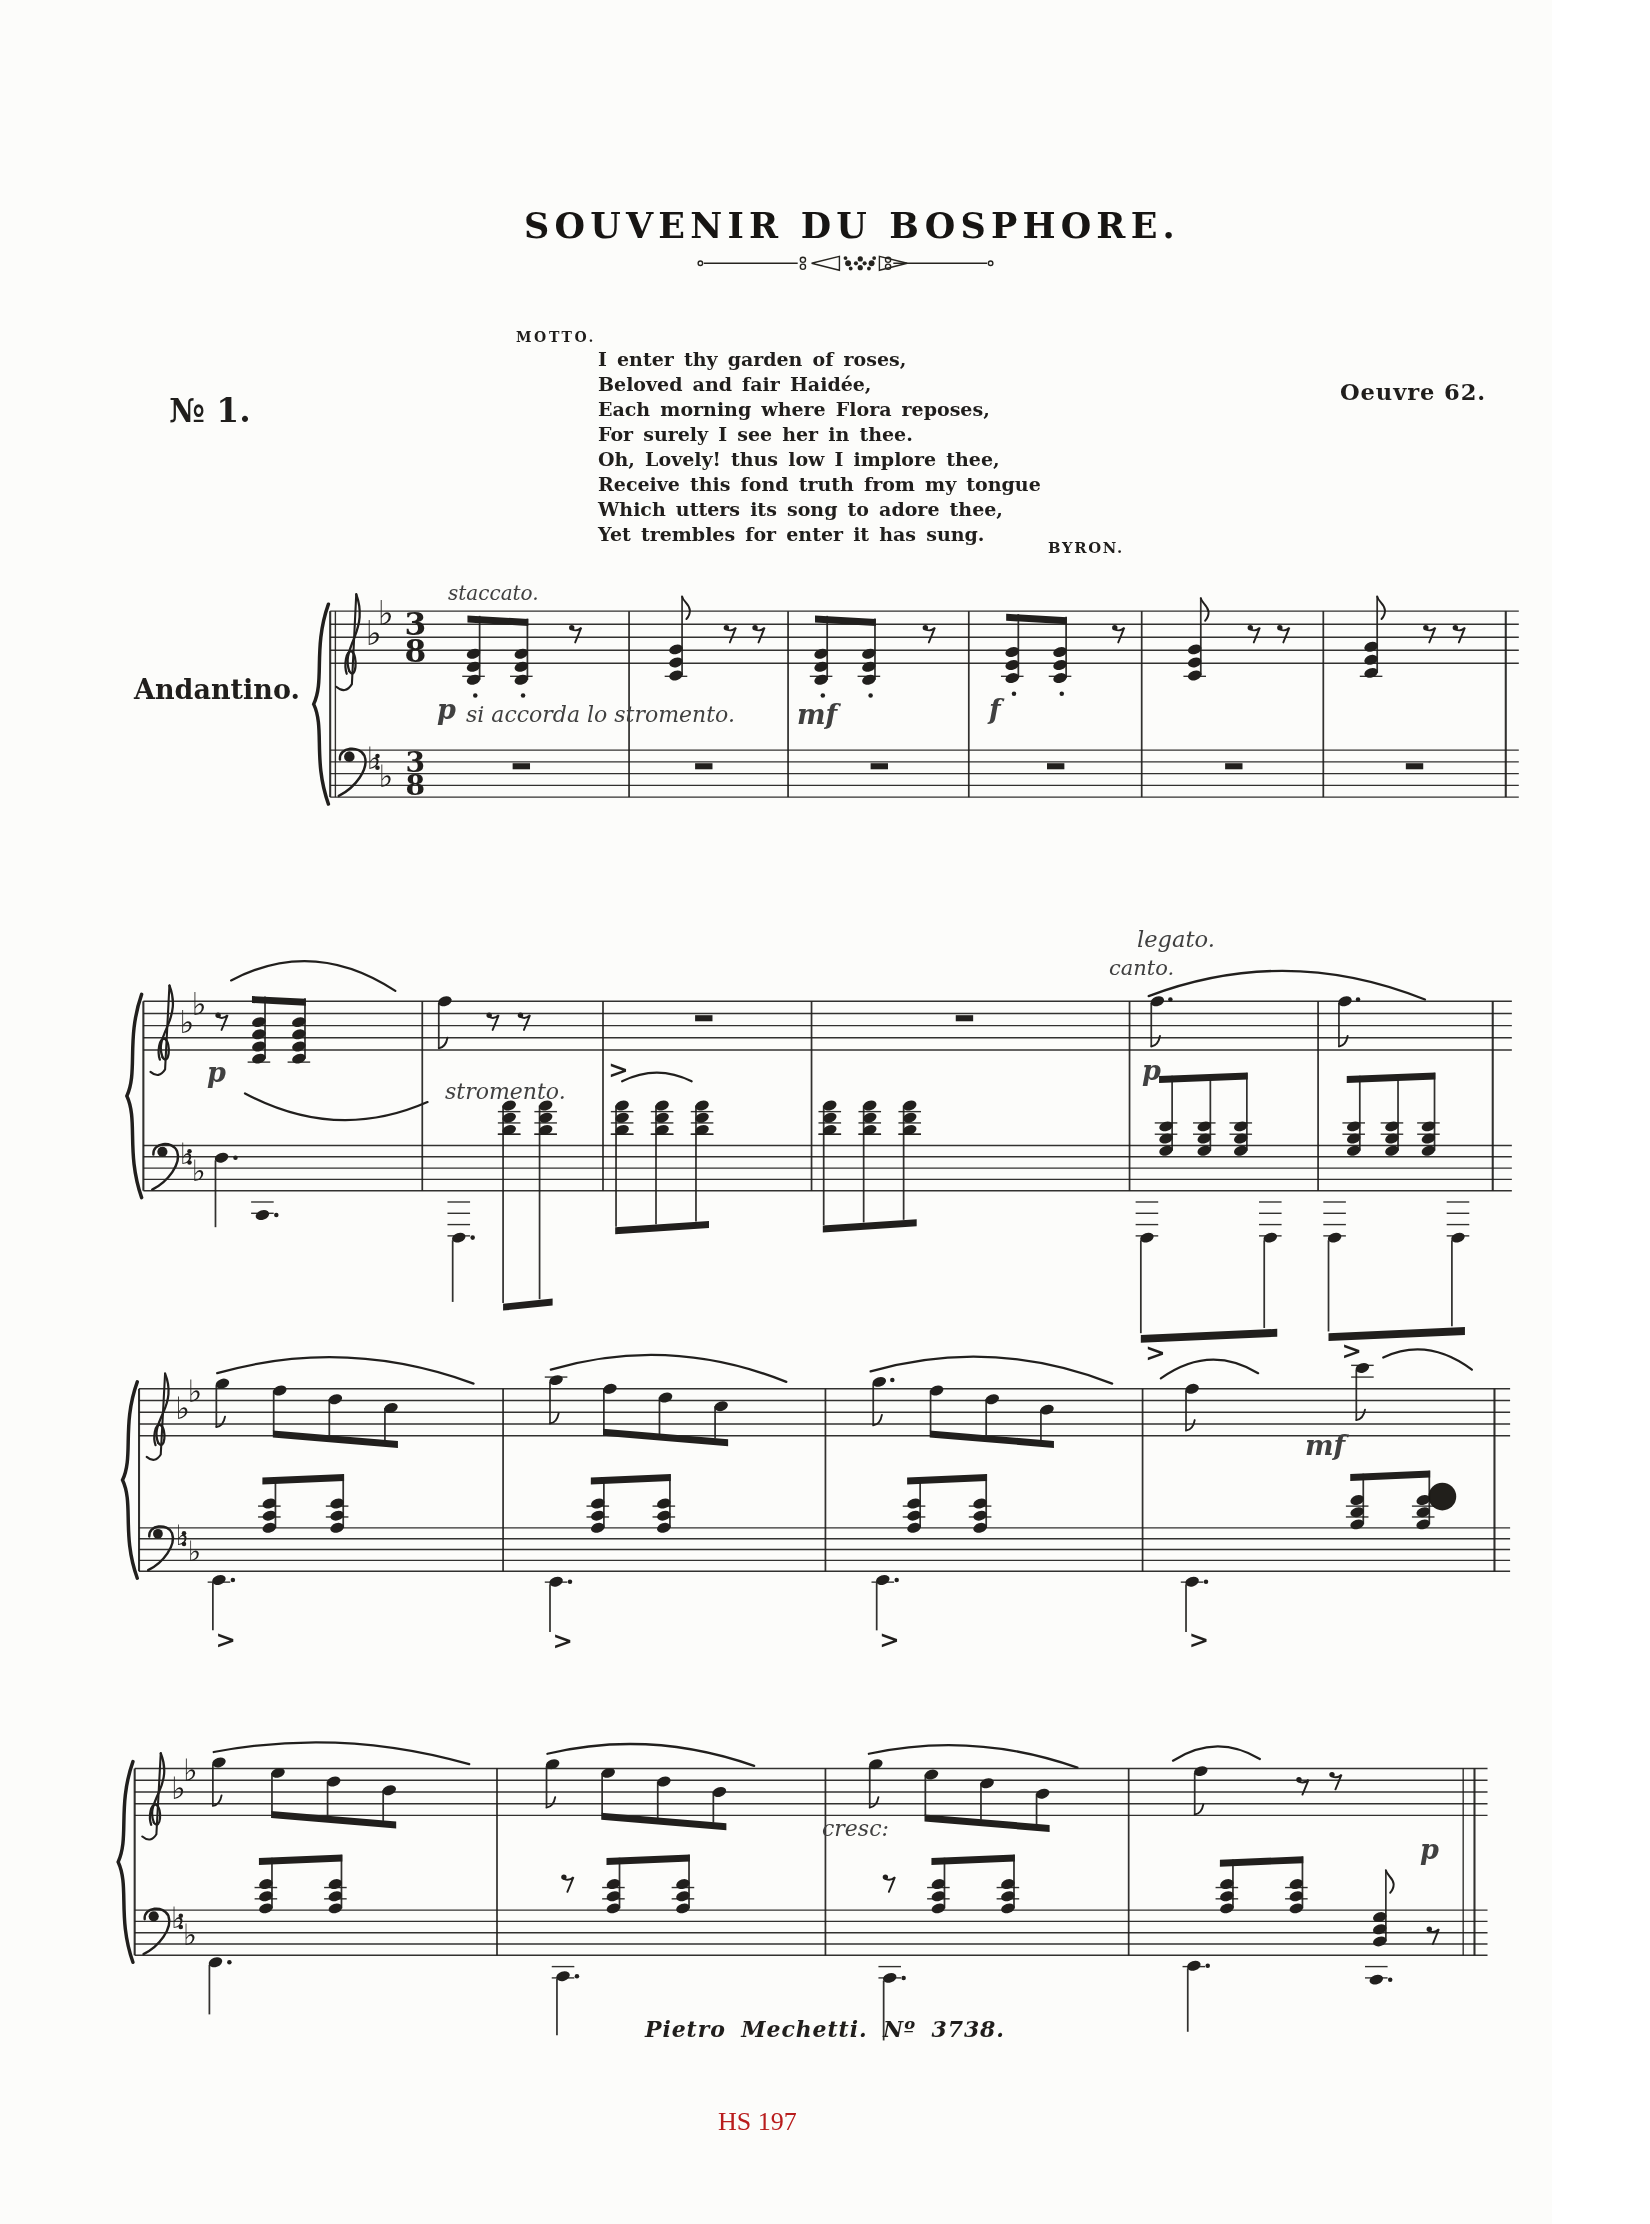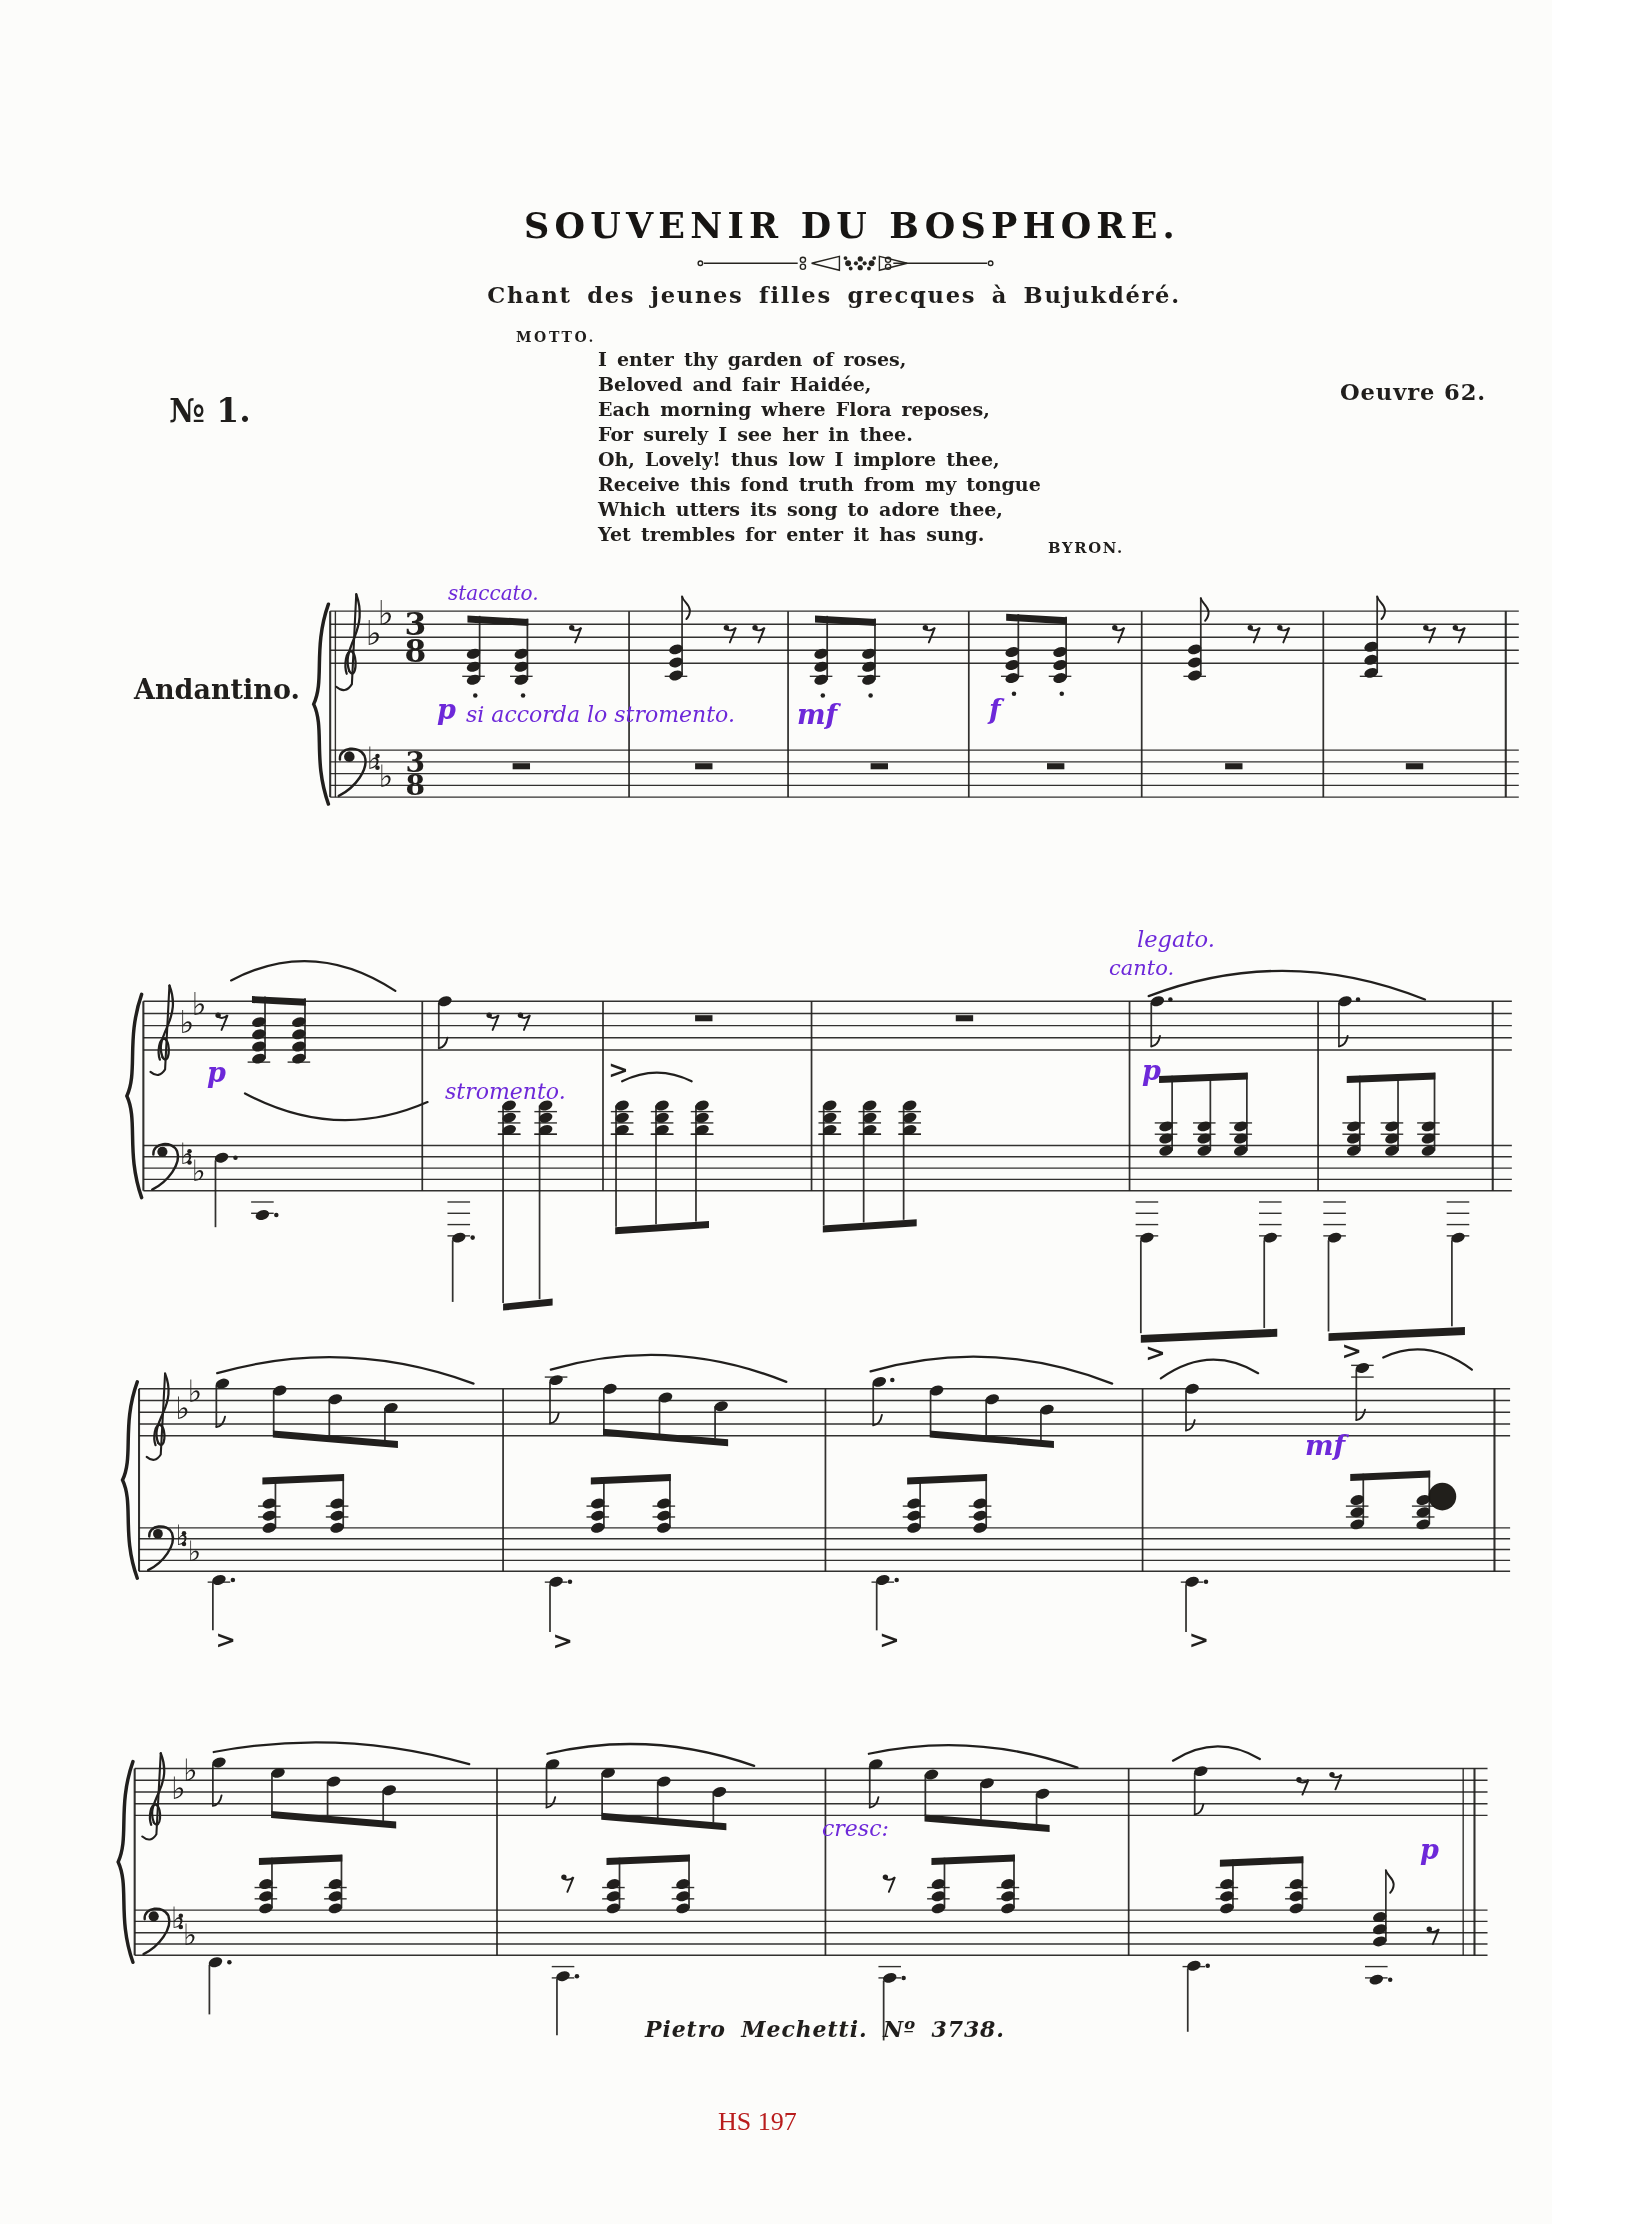--- a/index.html
+++ b/index.html
@@ -13,21 +13,21 @@
   .motto-heading{left:516px;top:329px;font-size:14px;font-weight:700;letter-spacing:2.6px;}
   .piece-number{left:169px;top:391px;font-size:33px;font-weight:700;}
   .opus{left:1340px;top:379px;font-size:22.6px;font-weight:700;letter-spacing:0.9px;}
   .poem{left:598px;top:347px;font-size:19px;font-weight:700;line-height:25px;word-spacing:3.5px;}
   .byron{left:1048px;top:539px;font-size:14.8px;font-weight:700;letter-spacing:1.7px;}
   .tempo{left:134px;top:674px;font-size:27px;font-weight:700;}
   .publisher{left:645px;top:2016px;font-size:22px;font-weight:700;letter-spacing:0.9px;word-spacing:7px;font-style:italic;}
   .catalog{left:718px;top:2107px;font-family:"Liberation Serif",serif;font-size:26px;color:#b91c1c;}
   .score-svg{position:absolute;left:0;top:0;}
   .orn{left:695px;top:252px;}
-  .ann{position:absolute;color:#6d28d9;white-space:nowrap;}
+  .ann{position:absolute;color:#404040;white-space:nowrap;}
   .it{font-style:italic;font-size:22px;}
   .dyn{font-style:italic;font-weight:700;font-size:27px;}
 </style>
 </head>
 <body>
 
 <div class="page">
 
   <div class="abs title">SOUVENIR DU BOSPHORE.</div>
 
@@ -51,21 +51,20 @@
       <circle cx="190" cy="8" r="3"></circle>
         <circle cx="190" cy="18" r="3"></circle>
         <circle cx="185" cy="13" r="2.4"></circle>
         <circle cx="195" cy="13" r="2.4"></circle>
       <circle cx="203" cy="13" r="3.4"></circle>
         <circle cx="206" cy="7" r="2.2"></circle>
         <circle cx="200" cy="19" r="2.2"></circle>
     </g>
   </svg>
 
-  <div class="abs subtitle">Chant des jeunes filles grecques à Bujukdéré.</div>
   <div class="abs motto-heading">MOTTO.</div>
   <div class="abs piece-number">№ 1.</div>
   <div class="abs opus">Oeuvre 62.</div>
 
   <div class="abs poem">
     <div>I enter thy garden of roses,</div>
     <div>Beloved and fair Haidée,</div>
     <div>Each morning where Flora reposes,</div>
     <div>For surely I see her in thee.</div>
     <div>Oh, Lovely! thus low I implore thee,</div>

